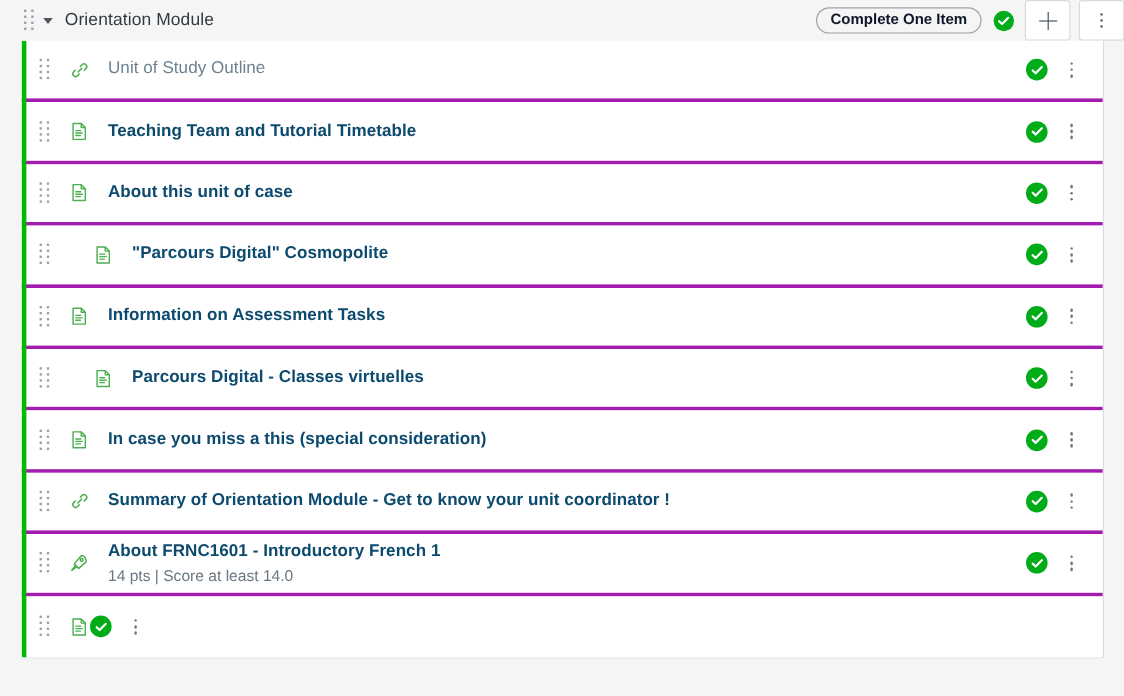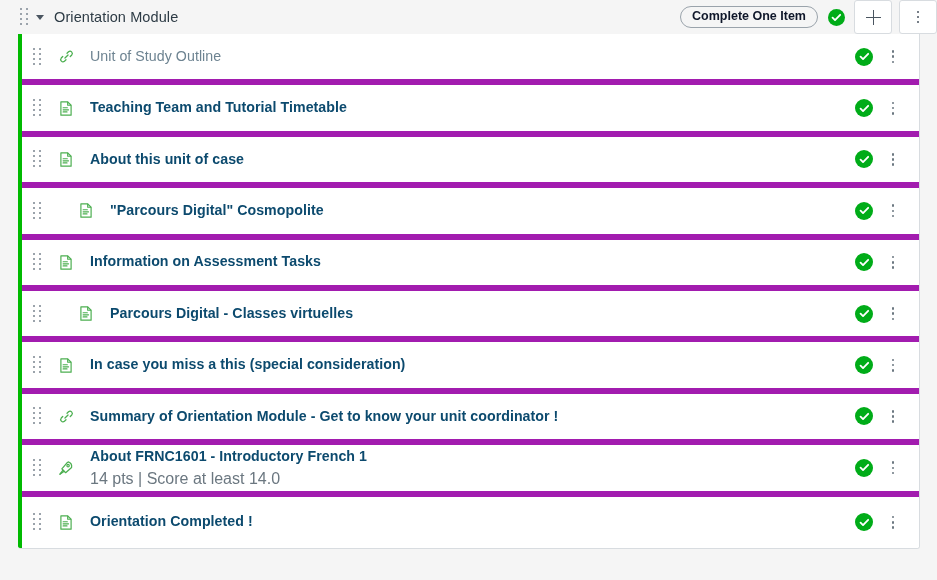--- a/index.html
+++ b/index.html
@@ -172,21 +172,21 @@
     width: 4px;
     background: #00ba00;
     z-index: 2;
   }
 
   .item-row {
     position: relative;
     display: flex;
     align-items: center;
     height: 51.4px;
-    border-bottom: 6px solid #a21caf;
+    border-bottom: 3px solid #a21caf;
     padding-left: 13px;
     background: #ffffff;
   }
   .item-row:last-child { border-bottom: none; }
 
   .item-grip {
     width: 12px;
     height: 18px;
     display: grid;
     grid-template-columns: 3px 3px;
@@ -234,21 +234,21 @@
     overflow: hidden;
     text-overflow: ellipsis;
     cursor: pointer;
   }
   .item-title.dim {
     font-weight: 400;
     color: #6d8391;
   }
 
   .item-sub {
-    font-size: 16px;
+    font-size: 13px;
     color: #6b7780;
     margin-top: 3px;
     line-height: 1.2;
     white-space: nowrap;
   }
 
   
   .item-row.indent .type-icon { margin-left: 34px; }
 
   .item-right {
@@ -724,23 +724,20 @@
               <path d="M3 2.2 L11 2.2 L15 6.2 L15 17.8 L3 17.8 Z"></path>
               <path d="M11 2.2 L11 6.2 L15 6.2"></path>
             </g>
             <g stroke="#4caf50" stroke-width="1.3" stroke-linecap="round">
               <path d="M5.6 9.2 L10.6 9.2"></path>
               <path d="M5.6 11.6 L12 11.6"></path>
               <path d="M5.6 14 L10.2 14"></path>
             </g>
           </svg>
         </span>
-        <div class="item-text">
-          <div class="item-title">Orientation Completed !</div>
-        </div>
         <div class="item-right">
           <div class="row-check">
             <svg width="11" height="11" viewBox="0 0 12 12">
               <path d="M1.7 6.2 L4.4 8.8 L10 3.1" fill="none" stroke="#ffffff" stroke-width="2" stroke-linecap="round" stroke-linejoin="round"></path>
             </svg>
           </div>
           <div class="row-kebab">
             <div>
               <i></i>
               <i></i>

